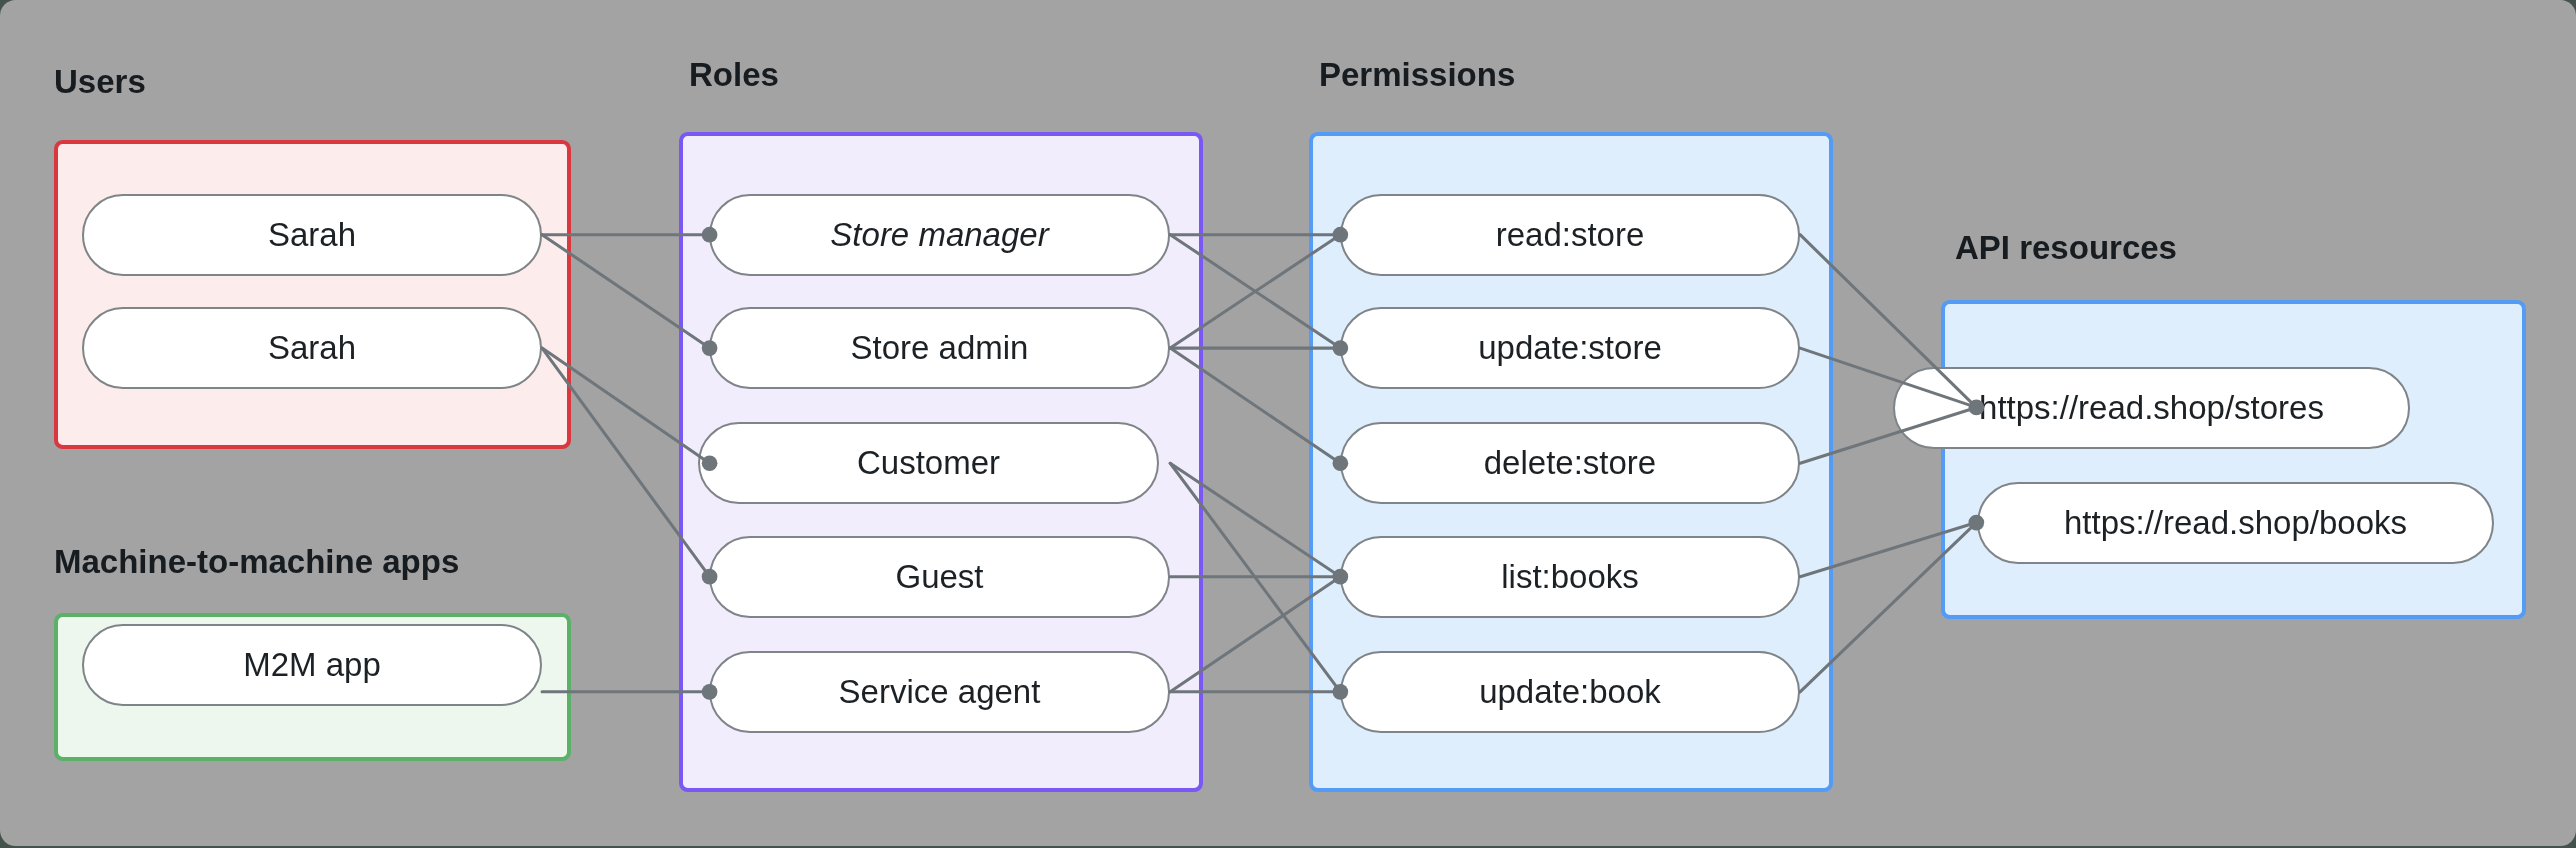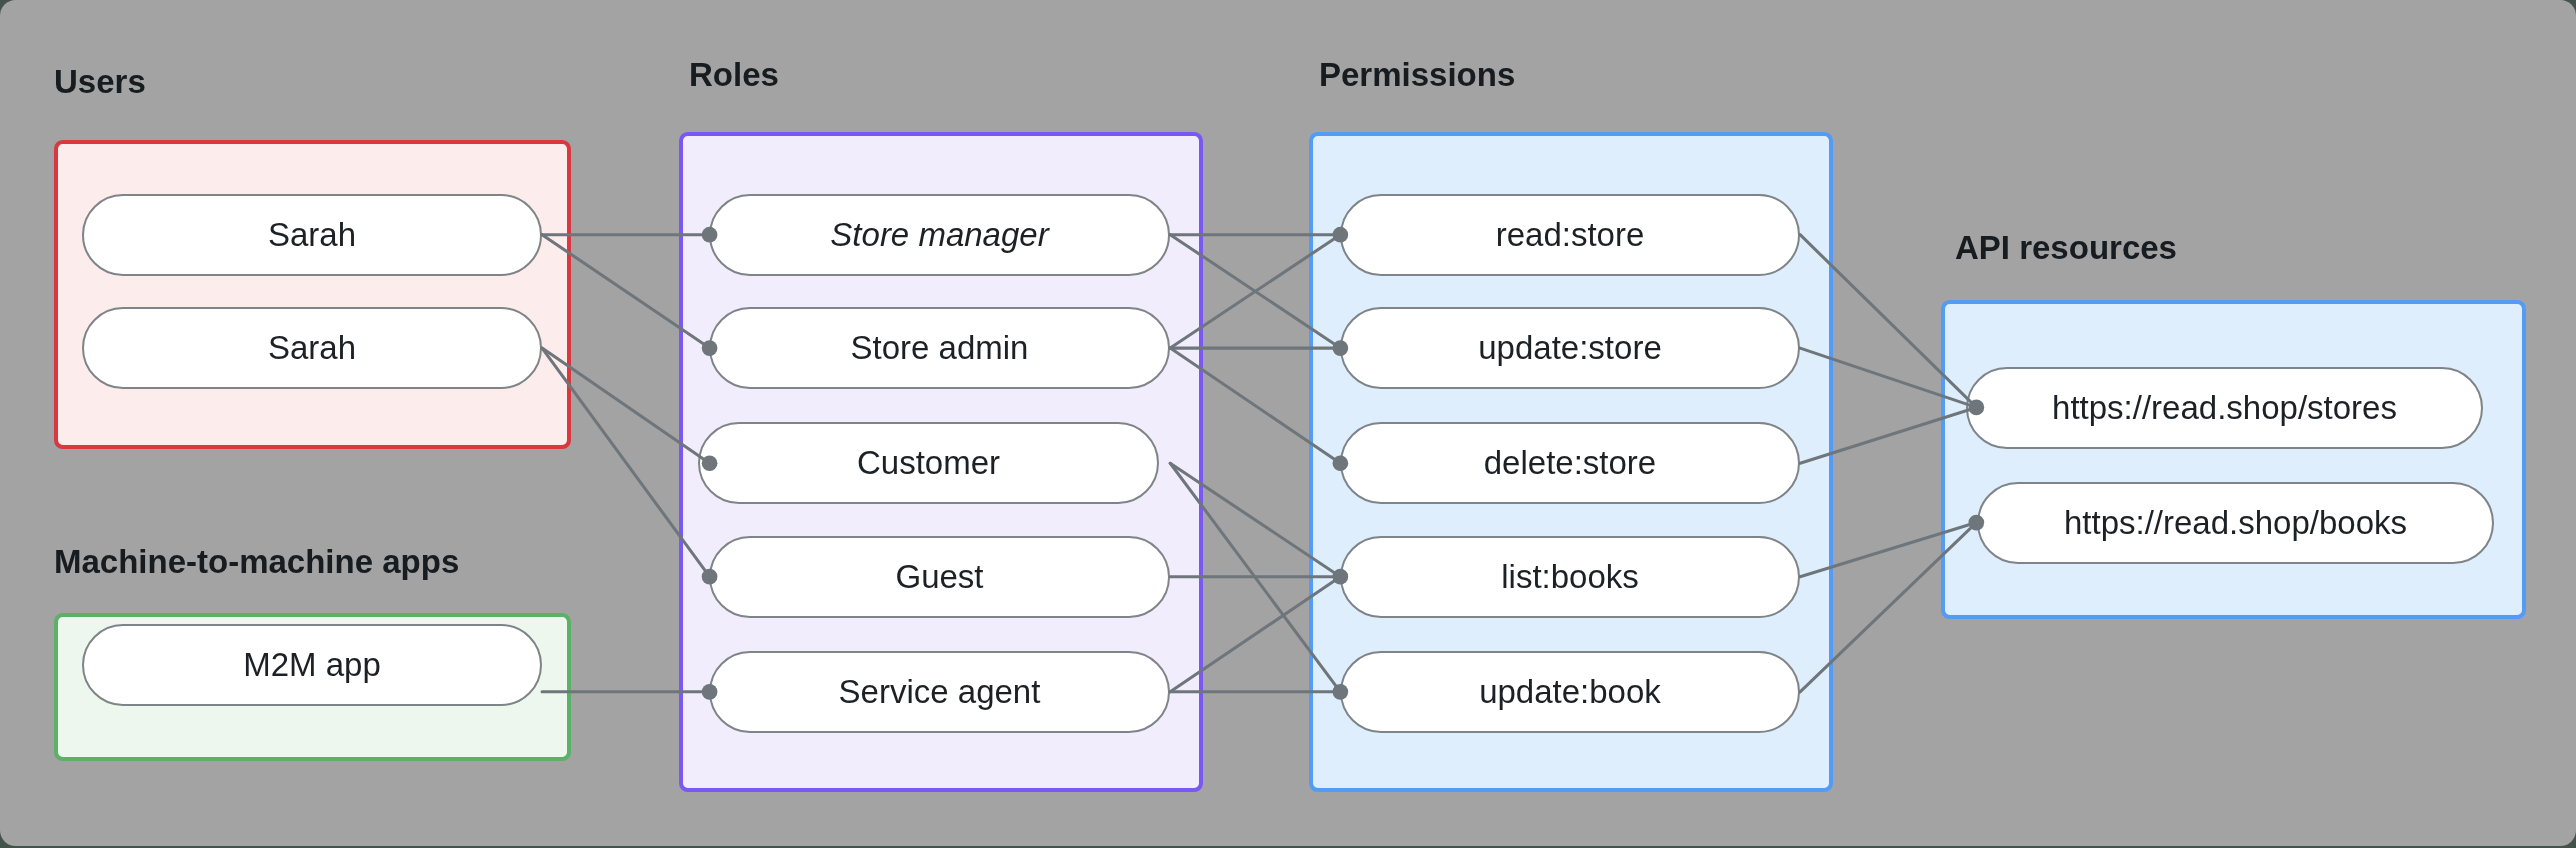--- a/index.html
+++ b/index.html
@@ -107,21 +107,21 @@
       </div>
       <div class="pill" style="left: 1340px; top: 422px; width: 460px;">
         <span>delete:store</span>
       </div>
       <div class="pill" style="left: 1340px; top: 536px; width: 460px;">
         <span>list:books</span>
       </div>
       <div class="pill" style="left: 1340px; top: 651px; width: 460px;">
         <span>update:book</span>
       </div>
-      <div class="pill" style="left: 1966px; top: 367px; width: 517px;">
+      <div class="pill" style="left: 1893px; top: 367px; width: 517px;">
         <span>https://read.shop/stores</span>
       </div>
       <div class="pill" style="left: 1977px; top: 482px; width: 517px;">
         <span>https://read.shop/books</span>
       </div>
     </div>
   <svg id="edges-svg" width="2576" height="848" viewBox="0 0 2952 972">
       <line x1="621" y1="269" x2="813" y2="269" stroke="#6f767b" stroke-width="3.5" stroke-linecap="round"></line>
       <line x1="621" y1="269" x2="813" y2="399" stroke="#6f767b" stroke-width="3.5" stroke-linecap="round"></line>
       <line x1="621" y1="399" x2="813" y2="531" stroke="#6f767b" stroke-width="3.5" stroke-linecap="round"></line>

